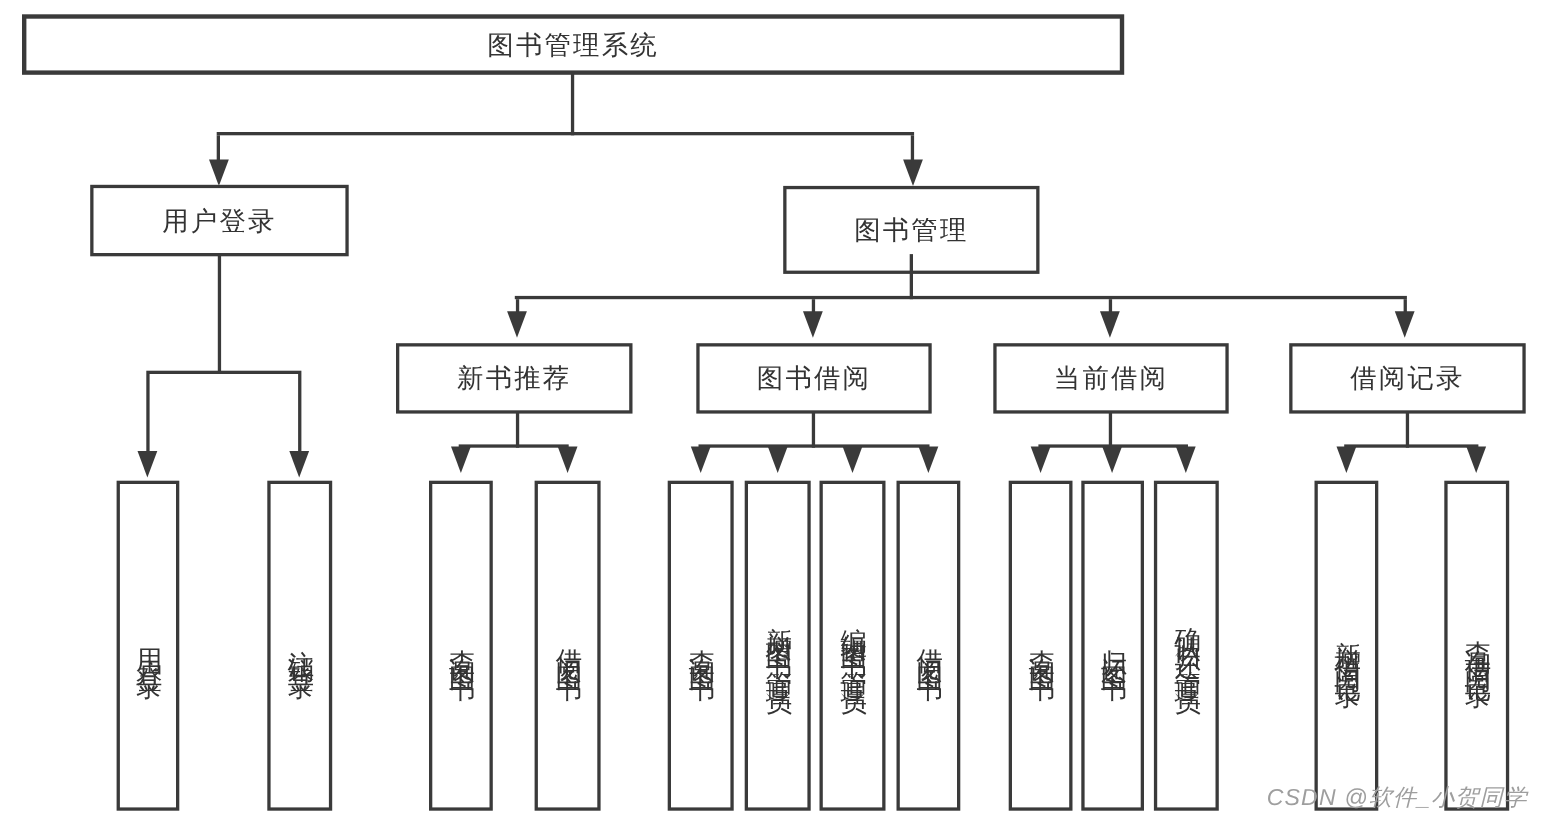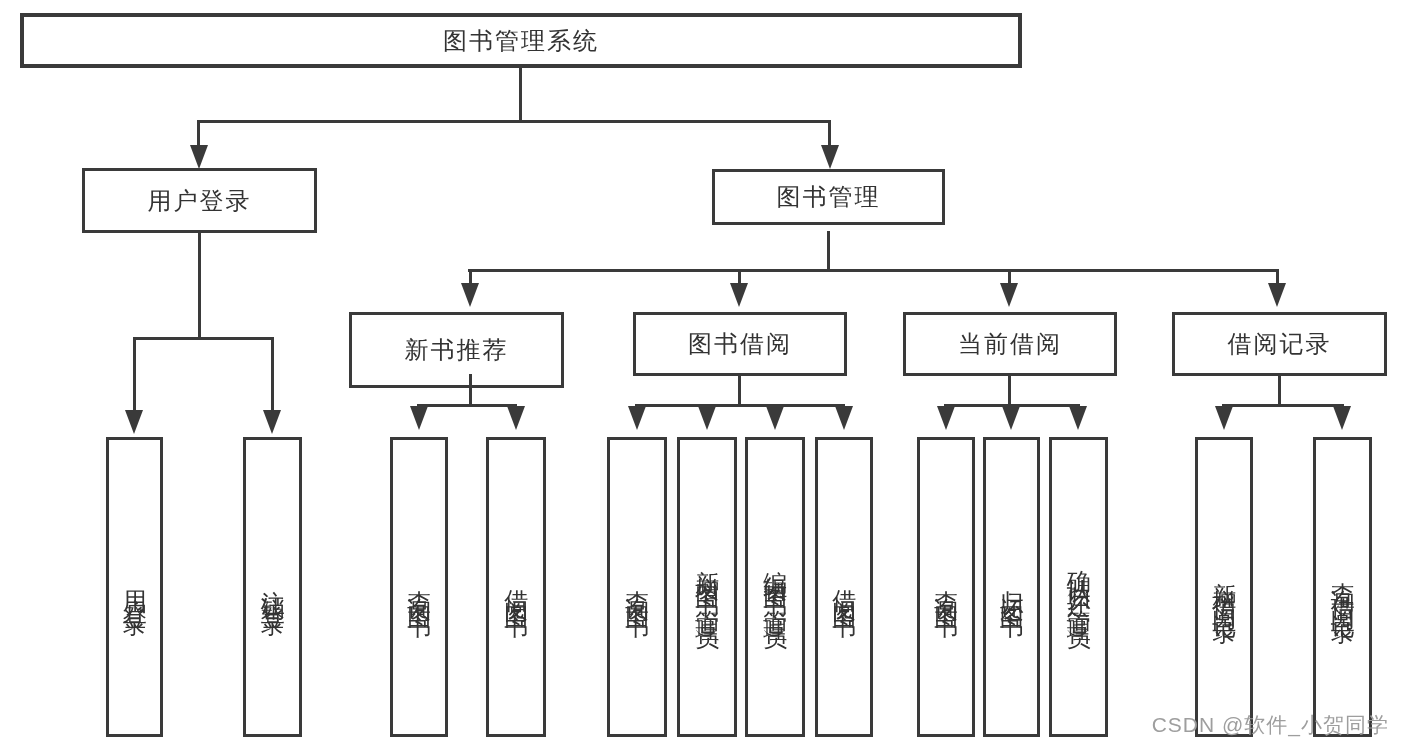--- a/index.html
+++ b/index.html
@@ -44,20 +44,21 @@
     border-top:24px solid var(--line);
   }
   .watermark{
     position:absolute;
     right:16px;top:711px;
     font-size:21px;
     color:var(--wm);
     letter-spacing:1px;
     z-index:10;
     white-space:nowrap;
+    font-style:italic;
   }
 </style>
 </head>
 <body>
 
 <div class="canvas">
 
   <div class="box" style="left:20px;top:13px;width:1002px;height:55px;border-width:4px;">
     <span class="htext">图书管理系统</span>
   </div>
@@ -65,21 +66,21 @@
   <div class="vline" style="left:519px;top:66px;width:3px;height:57px;"></div>
   <div class="hline" style="left:197px;top:120px;width:634px;height:3px;"></div>
   <div class="vline" style="left:197px;top:123px;width:3px;height:24px;"></div>
   <div class="arrow" style="left:190px;top:145px;"></div>
   <div class="vline" style="left:828px;top:123px;width:3px;height:24px;"></div>
   <div class="arrow" style="left:821px;top:145px;"></div>
 
   <div class="box" style="left:82px;top:168px;width:235px;height:65px;">
     <span class="htext">用户登录</span>
   </div>
-  <div class="box" style="left:712px;top:169px;width:233px;height:56px;">
+  <div class="box" style="left:712px;top:169px;width:233px;height:80px;">
     <span class="htext">图书管理</span>
   </div>
 
   <div class="vline" style="left:198px;top:231px;width:3px;height:109px;"></div>
   <div class="hline" style="left:133px;top:337px;width:141px;height:3px;"></div>
   <div class="vline" style="left:133px;top:340px;width:3px;height:71px;"></div>
   <div class="arrow" style="left:125px;top:410px;"></div>
   <div class="vline" style="left:271px;top:340px;width:3px;height:71px;"></div>
   <div class="arrow" style="left:263px;top:410px;"></div>
 
@@ -87,21 +88,21 @@
   <div class="hline" style="left:468px;top:269px;width:811px;height:3px;"></div>
   <div class="vline" style="left:469px;top:272px;width:3px;height:12px;"></div>
   <div class="arrow" style="left:461px;top:283px;"></div>
   <div class="vline" style="left:738px;top:272px;width:3px;height:12px;"></div>
   <div class="arrow" style="left:730px;top:283px;"></div>
   <div class="vline" style="left:1008px;top:272px;width:3px;height:12px;"></div>
   <div class="arrow" style="left:1000px;top:283px;"></div>
   <div class="vline" style="left:1276px;top:272px;width:3px;height:12px;"></div>
   <div class="arrow" style="left:1268px;top:283px;"></div>
 
-  <div class="box" style="left:349px;top:312px;width:215px;height:76px;">
+  <div class="box" style="left:360px;top:312px;width:215px;height:64px;">
     <span class="htext">新书推荐</span>
   </div>
   <div class="box" style="left:903px;top:312px;width:214px;height:64px;">
     <span class="htext">当前借阅</span>
   </div>
   <div class="box" style="left:633px;top:312px;width:214px;height:64px;">
     <span class="htext">图书借阅</span>
   </div>
   <div class="box" style="left:1172px;top:312px;width:215px;height:64px;">
     <span class="htext">借阅记录</span>

